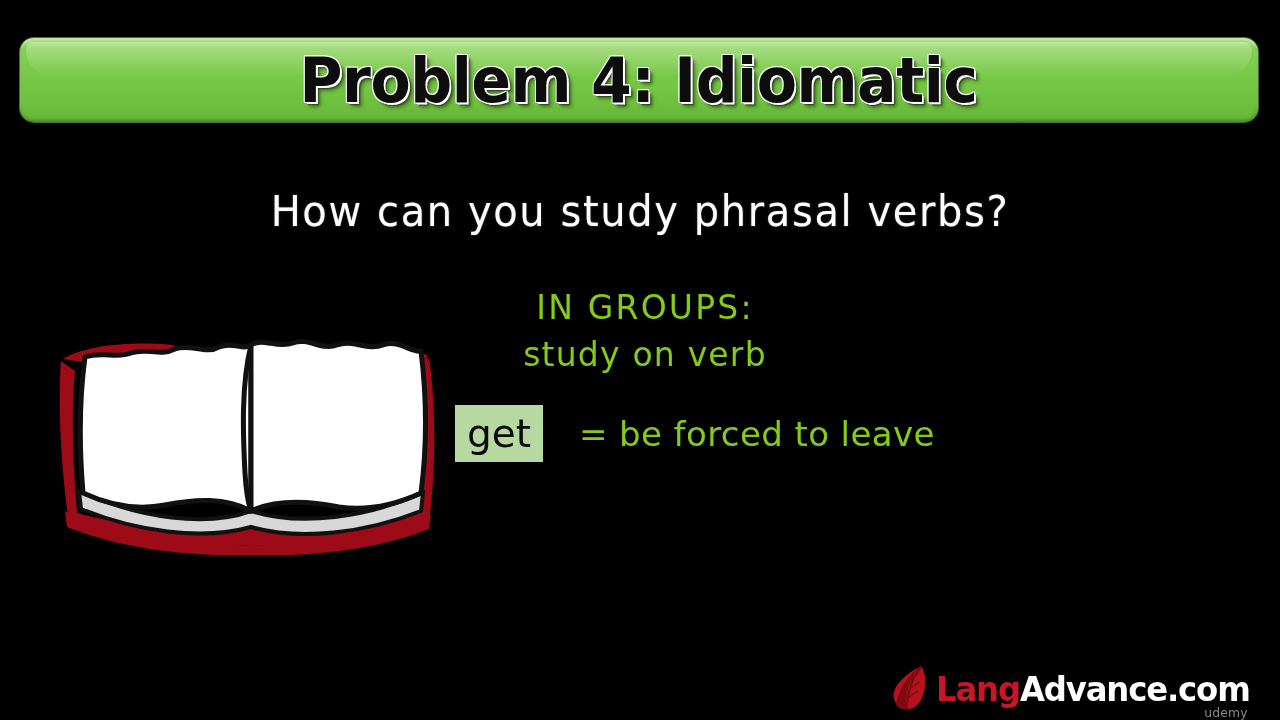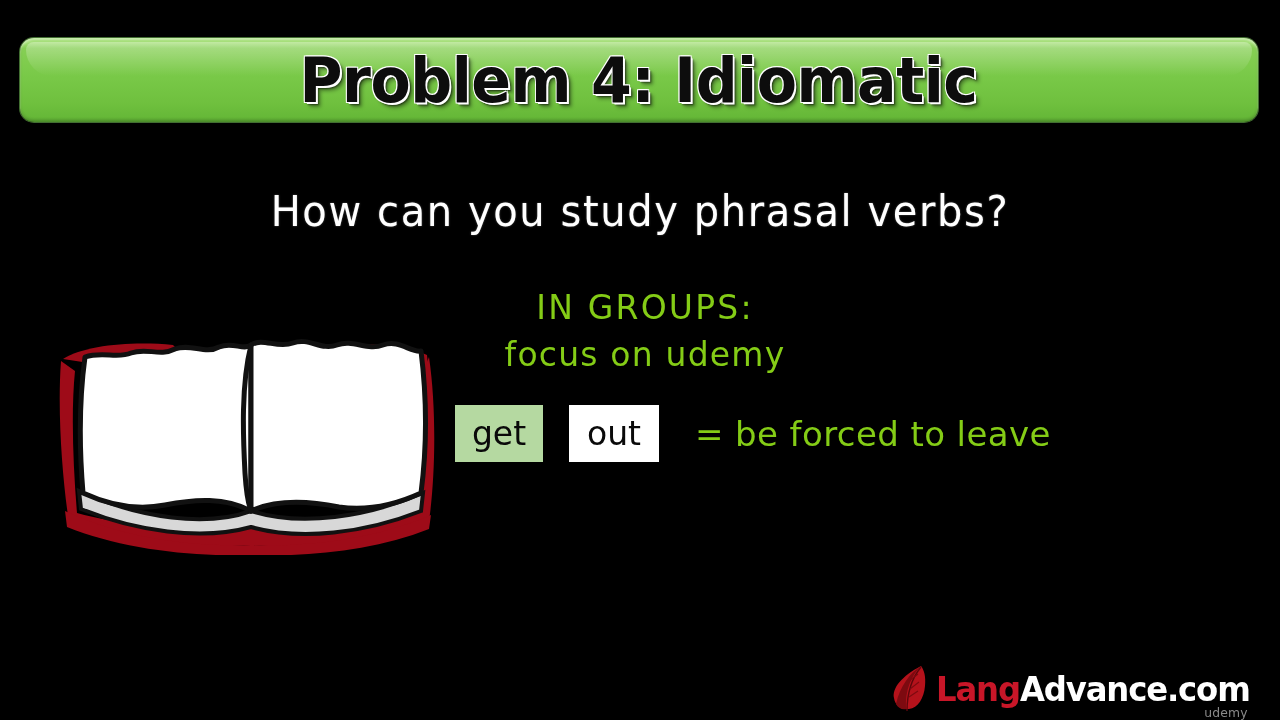--- a/index.html
+++ b/index.html
@@ -113,21 +113,21 @@
     display:flex;
     align-items:center;
   }
   .word-chip {
     height:57px;
     display:flex;
     align-items:center;
     justify-content:center;
     color:#0a0a0a;
     font-family:"DejaVu Sans", sans-serif;
-    font-size:33px;
+    font-size:39px;
     line-height:1;
     padding:0 28px;
   }
   #chip-get {
     width:88px;
     background:#b5d9a1;
   }
   #chip-out {
     width:90px;
     background:#ffffff;
@@ -218,26 +218,25 @@
                C 340 190 312 196 284 192
                C 254 186 222 184 196 196
                Z" fill="#ffffff" stroke="#111111" stroke-width="5" stroke-linejoin="round"></path>
 
       <path d="M196 30 C 186 70 188 120 190 158 C 191 174 193 188 196 196" fill="none" stroke="#111111" stroke-width="5" stroke-linecap="round"></path>
     </svg>
   </div>
 
   <div id="instruction-block">
     <span id="instruction-line-1">IN GROUPS:</span>
-    <span id="instruction-line-2">focus on udemy</span>
+    <span id="instruction-line-2">study on verb</span>
   </div>
 
   <div id="example-row">
     <div class="word-chip" id="chip-get">get</div>
-    <div class="word-chip" id="chip-out">out</div>
     <div id="definition-text">= be forced to leave</div>
   </div>
 
   <div id="logo">
     <div id="logo-leaf">
       <svg viewBox="0 0 44 48" xmlns="http://www.w3.org/2000/svg">
         <path d="M33 2 C 14 12 4 24 6 34 C 7 42 14 46 21 45 C 30 44 36 34 37 22 C 38 12 36 6 33 2 Z" fill="#b5121b"></path>
         <path d="M33 2 C 23 12 17 26 18 45 C 14 46 10 44 8 40 C 12 22 22 9 33 2 Z" fill="#7d0a10"></path>
         <path d="M33 3 C 24 14 19 28 19 47" fill="none" stroke="#5c070c" stroke-width="1.4"></path>
         <path d="M30 10 L 21 17 M31 18 L 22 25 M30 27 L 21 33" fill="none" stroke="#7d0a10" stroke-width="1.1"></path>

